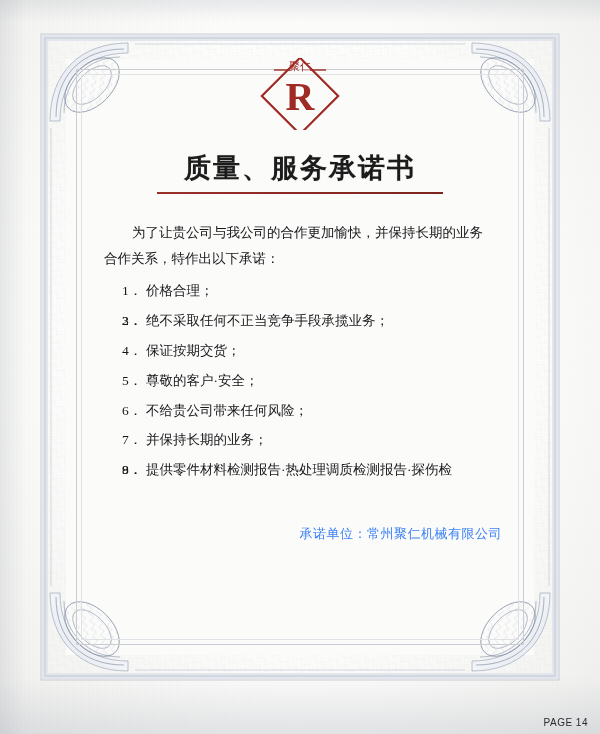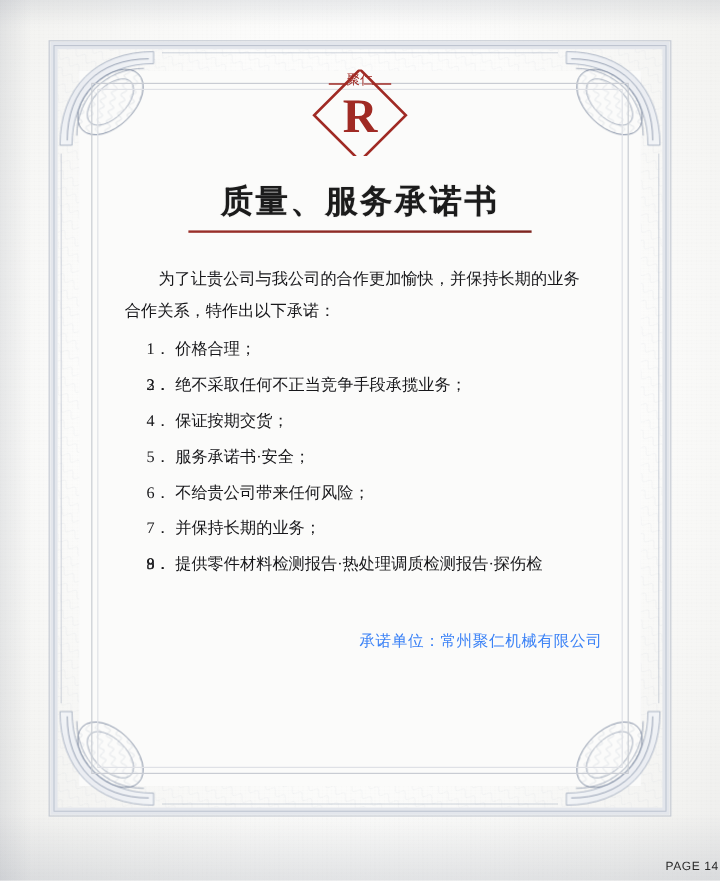--- a/index.html
+++ b/index.html
@@ -146,21 +146,21 @@
     text-align: right;
     padding-right: 8px;
     font-size: 13px;
     color: #3b82f6;
     letter-spacing: 0.5px;
   }
 
   
   .page-label {
     position: absolute;
-    right: 1px;
+    right: 12px;
     bottom: 6px;
     font-family: "Liberation Sans", sans-serif;
     font-size: 10px;
     color: #2a2a2a;
     letter-spacing: 0.5px;
   }
   
   .scan-shadow-bottom {
     position: absolute;
     left: 0;
@@ -290,21 +290,21 @@
       <div class="intro">
         <span>为了让贵公司与我公司的合作更加愉快，并保持长期的业务</span>
         <span class="line2">合作关系，特作出以下承诺：</span>
       </div>
 
       <ol class="promises">
         <li><span class="num">1．</span><span>价格合理；</span></li>
         <li><span class="num">2．</span></li>
         <li><span class="num">3．</span><span>绝不采取任何不正当竞争手段承揽业务；</span></li>
         <li><span class="num">4．</span><span>保证按期交货；</span></li>
-        <li><span class="num">5．</span><span>服务承诺书·安全；</span></li>
+        <li><span class="num">5．</span><span>尊敬的客户·安全；</span></li>
         <li><span class="num">6．</span><span>不给贵公司带来任何风险；</span></li>
         <li><span class="num">7．</span><span>并保持长期的业务；</span></li>
         <li><span class="num">8．</span></li>
         <li><span class="num">9．</span><span>提供零件材料检测报告·热处理调质检测报告·探伤检</span></li>
       </ol>
 
       <div class="signature">承诺单位：常州聚仁机械有限公司</div>
     </div>
   </div>
 

